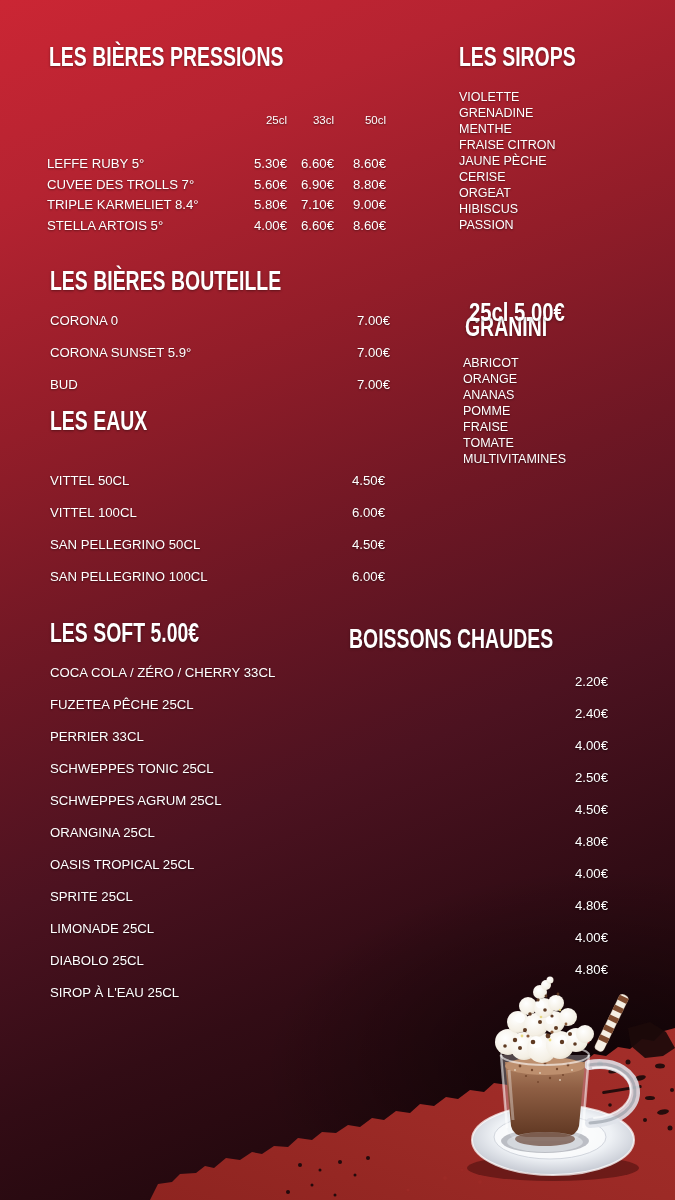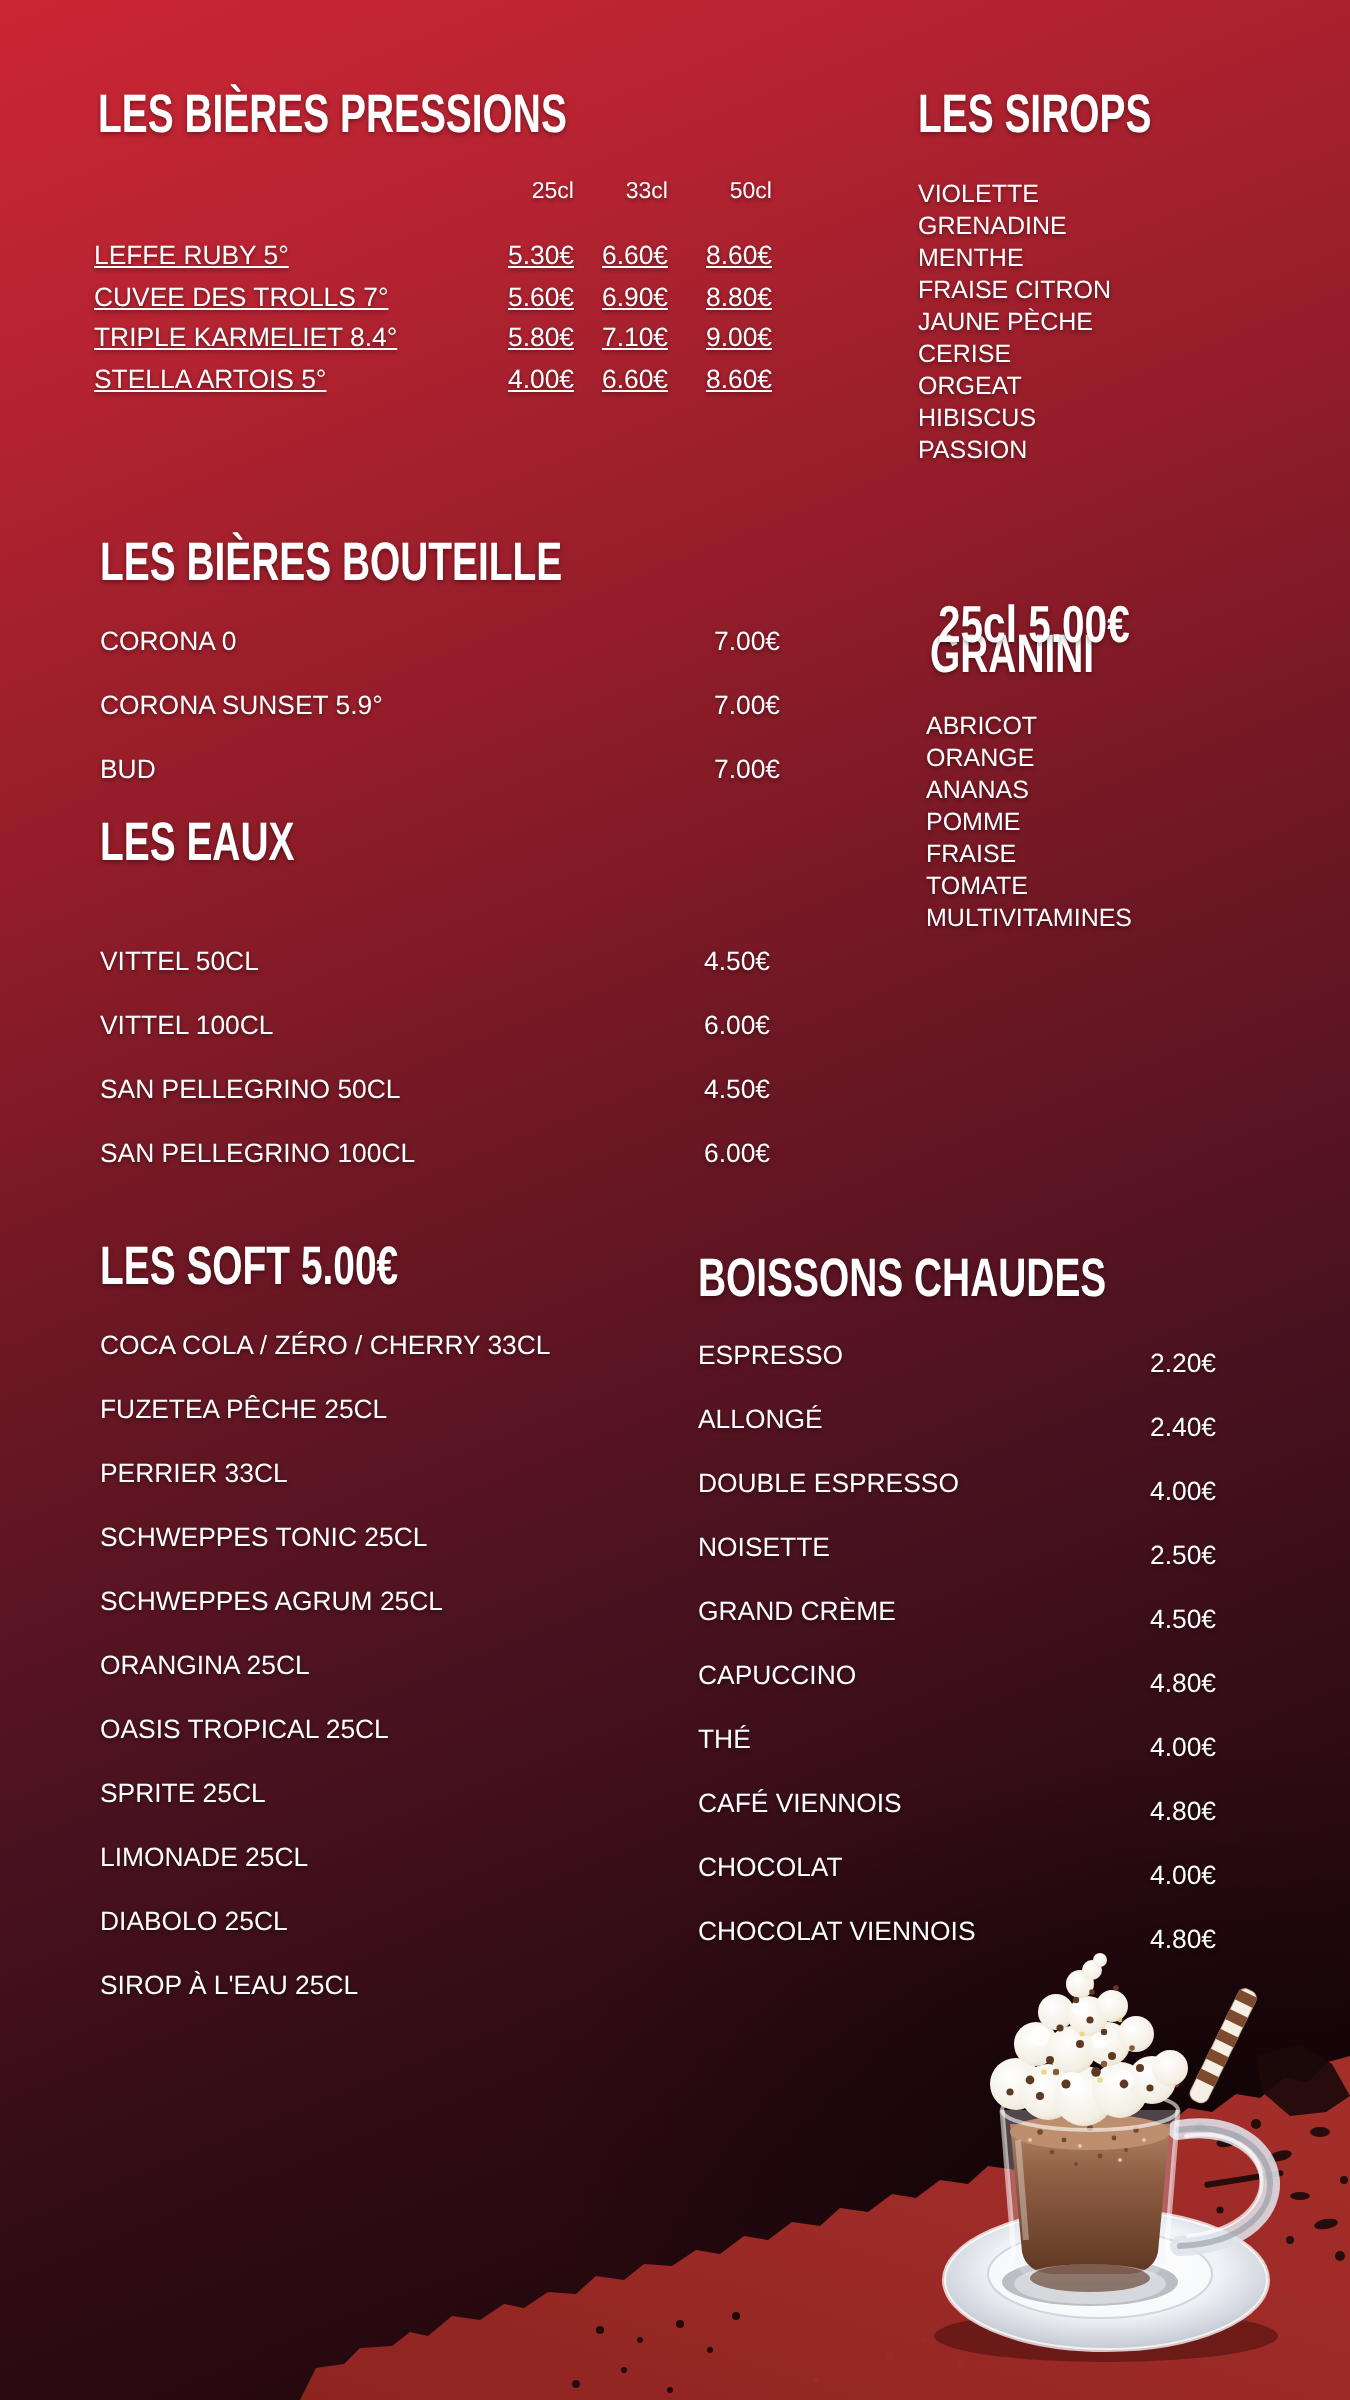--- a/index.html
+++ b/index.html
@@ -18,22 +18,22 @@
       text-shadow:0 1px 3px rgba(0,0,0,.4);}
   .h2 .cond{transform:scaleX(.78);}
   .txt{font-size:13.2px;text-shadow:0 1px 2px rgba(0,0,0,.45);}
   .sm{font-size:12.5px;line-height:16px;text-shadow:0 1px 2px rgba(0,0,0,.45);}
   .list .li{white-space:nowrap;}
   .lh32{line-height:32px;}
   
   .ptable{left:47px;top:90px;width:339px;}
   .prow{display:grid;grid-template-columns:1fr 47px 47px 52px;}
   .prow .prc,.phead span{text-align:right;}
-  .phead{font-size:11.5px;line-height:13px;text-shadow:0 1px 2px rgba(0,0,0,.45);}
-  .prows{margin-top:15px;text-decoration:underline;}
+  .phead{font-size:11.5px;line-height:13px;text-shadow:0 1px 2px rgba(0,0,0,.45);margin-top:24px;}
+  .prows{margin-top:27px;}
   .prows .prow{line-height:20.7px;}
   
   .vrows .vrow{display:flex;justify-content:space-between;}
   
   #t-pressions{left:49px;top:44px;}
   #t-sirops{left:459px;top:44px;}
   #l-sirops{left:459px;top:89px;}
   #t-bouteille{left:50px;top:268px;}
   #r-bouteille{left:50px;top:305px;width:340px;}
   #t-granini{left:465px;top:269px;margin-top:45px;}
@@ -159,32 +159,20 @@
     <div class="li">SCHWEPPES AGRUM 25CL</div>
     <div class="li">ORANGINA 25CL</div>
     <div class="li">OASIS TROPICAL 25CL</div>
     <div class="li">SPRITE 25CL</div>
     <div class="li">LIMONADE 25CL</div>
     <div class="li">DIABOLO 25CL</div>
     <div class="li">SIROP À L'EAU 25CL</div>
   </div>
 
   <div class="abs h1" id="t-chaudes"><span class="cond">BOISSONS CHAUDES</span></div>
-  <div class="abs txt list lh32" id="l-chaudes">
-    <div class="li">ESPRESSO</div>
-    <div class="li">ALLONGÉ</div>
-    <div class="li">DOUBLE ESPRESSO</div>
-    <div class="li">NOISETTE</div>
-    <div class="li">GRAND CRÈME</div>
-    <div class="li">CAPUCCINO</div>
-    <div class="li">THÉ</div>
-    <div class="li">CAFÉ VIENNOIS</div>
-    <div class="li">CHOCOLAT</div>
-    <div class="li">CHOCOLAT VIENNOIS</div>
-  </div>
   <div class="abs txt list lh32" id="p-chaudes">
     <div class="li">2.20€</div>
     <div class="li">2.40€</div>
     <div class="li">4.00€</div>
     <div class="li">2.50€</div>
     <div class="li">4.50€</div>
     <div class="li">4.80€</div>
     <div class="li">4.00€</div>
     <div class="li">4.80€</div>
     <div class="li">4.00€</div>

